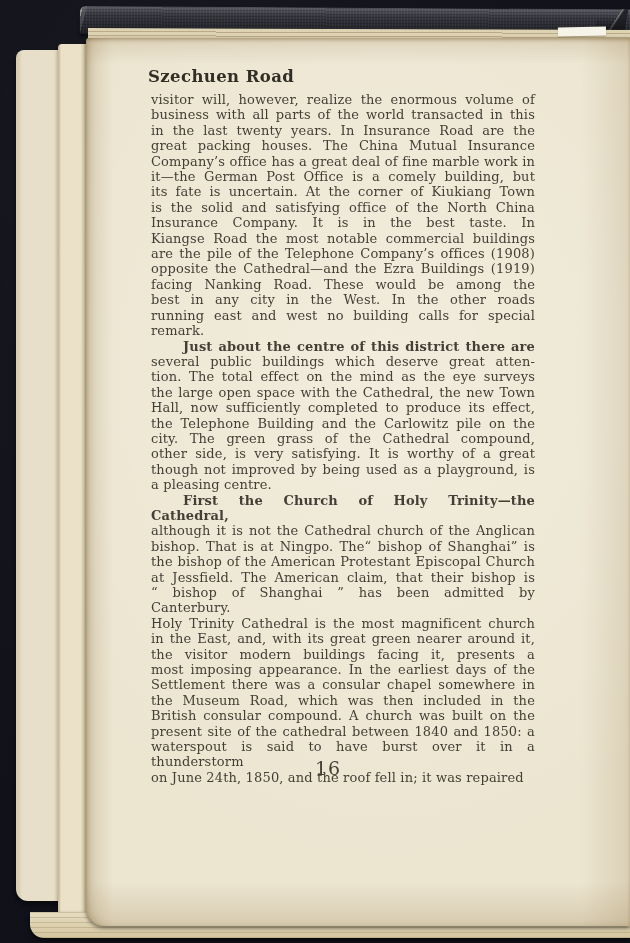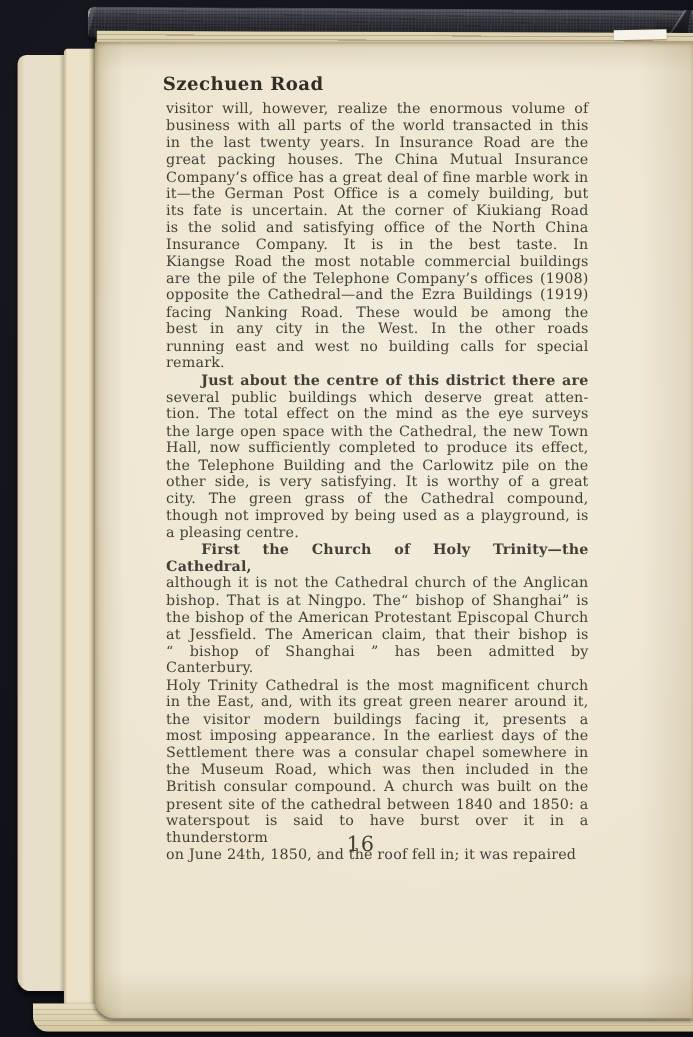--- a/index.html
+++ b/index.html
@@ -141,38 +141,38 @@
 
   <h1 class="heading">Szechuen Road</h1>
 
   <div class="text-block">
       <div class="line">visitor will, however, realize the enormous volume of</div>
       <div class="line">business with all parts of the world transacted in this</div>
       <div class="line">in the last twenty years.  In Insurance Road are the</div>
       <div class="line">great packing houses.  The China Mutual Insurance</div>
       <div class="line">Company’s office has a great deal of fine marble work in</div>
       <div class="line">it—the German Post Office is a comely building, but</div>
-      <div class="line">its fate is uncertain.  At the corner of Kiukiang Road</div>
+      <div class="line">its fate is uncertain.  At the corner of Kiukiang Town</div>
       <div class="line">is the solid and satisfying office of the North China</div>
       <div class="line">Insurance Company.  It is in the best taste.  In</div>
       <div class="line">Kiangse Road the most notable commercial buildings</div>
       <div class="line">are the pile of the Telephone Company’s offices (1908)</div>
       <div class="line">opposite the Cathedral—and the Ezra Buildings (1919)</div>
       <div class="line">facing Nanking Road.  These would be among the</div>
       <div class="line">best in any city in the West.  In the other roads</div>
       <div class="line">running east and west no building calls for special</div>
       <div class="line para-end">remark.</div>
       <div class="line indent">Just about the centre of this district there are</div>
       <div class="line">several public buildings which deserve great atten-</div>
       <div class="line">tion.  The total effect on the mind as the eye surveys</div>
       <div class="line">the large open space with the Cathedral, the new Town</div>
       <div class="line">Hall, now sufficiently completed to produce its effect,</div>
       <div class="line">the Telephone Building and the Carlowitz pile on the</div>
+      <div class="line">city.  The green grass of the Cathedral compound,</div>
       <div class="line">other side, is very satisfying.  It is worthy of a great</div>
-      <div class="line">city.  The green grass of the Cathedral compound,</div>
       <div class="line">though not improved by being used as a playground, is</div>
       <div class="line para-end">a pleasing centre.</div>
       <div class="line indent">First the Church of Holy Trinity—the Cathedral,</div>
       <div class="line">although it is not the Cathedral church of the Anglican</div>
       <div class="line">bishop.  That is at Ningpo.  The“ bishop of Shanghai” is</div>
       <div class="line">the bishop of the American Protestant Episcopal Church</div>
       <div class="line">at Jessfield.  The American claim, that their bishop is</div>
       <div class="line">“ bishop of Shanghai ” has been admitted by Canterbury.</div>
       <div class="line">Holy Trinity Cathedral is the most magnificent church</div>
       <div class="line">in the East, and, with its great green nearer around it,</div>

